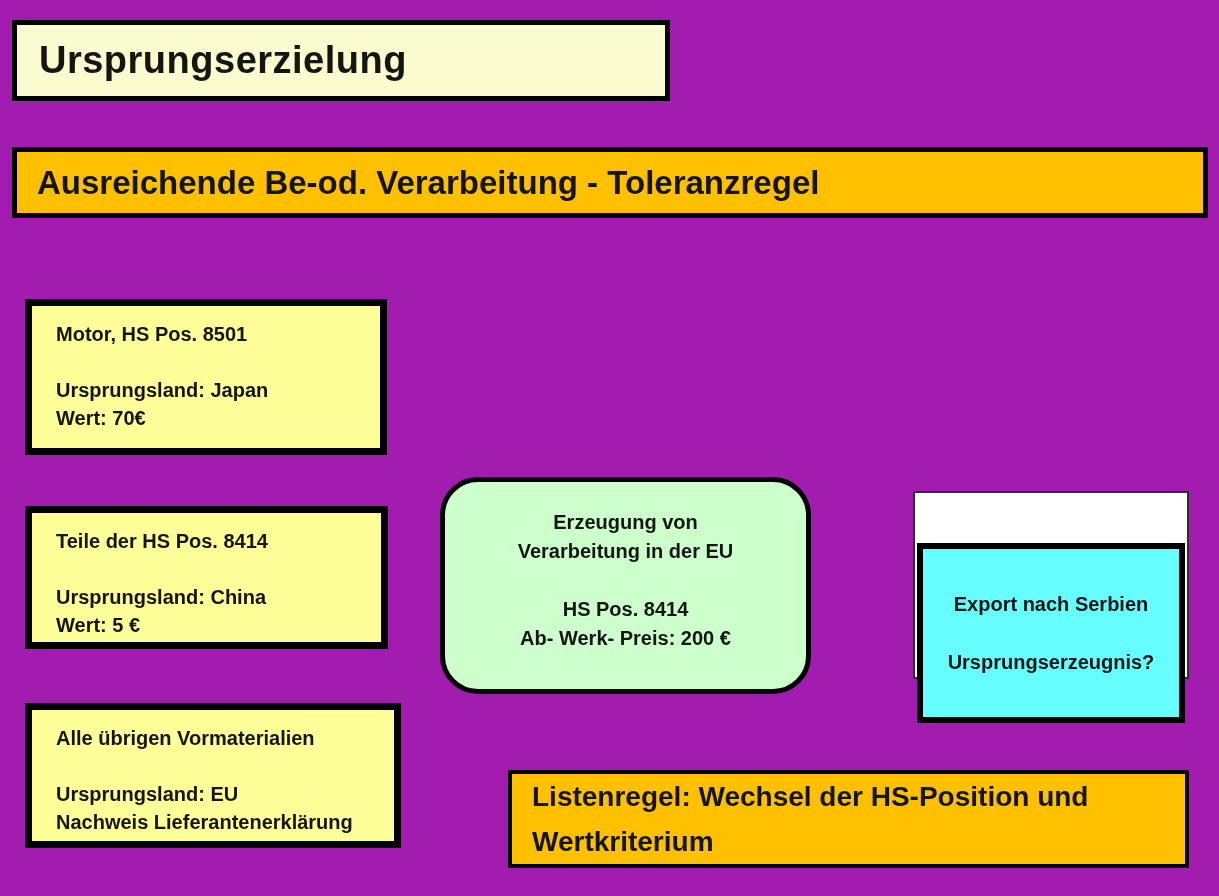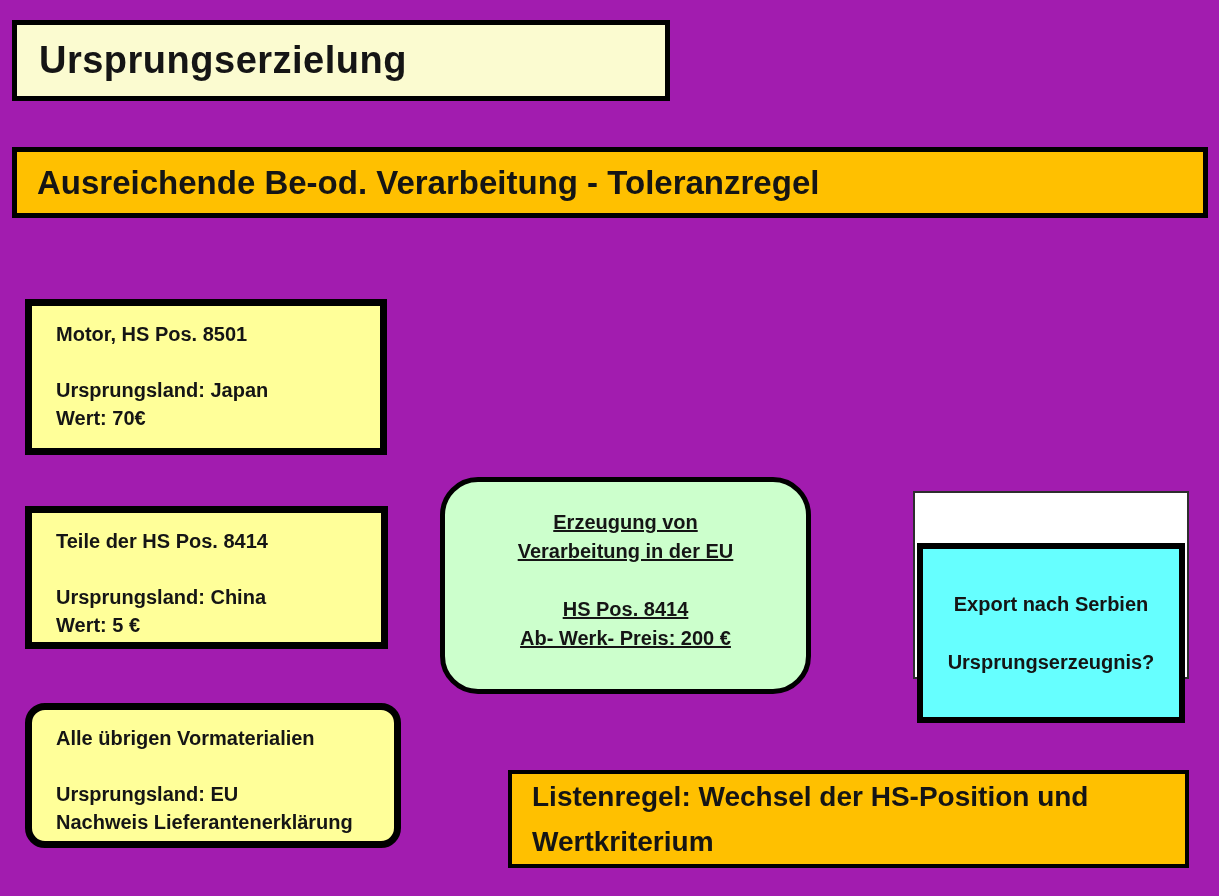--- a/index.html
+++ b/index.html
@@ -24,26 +24,26 @@
     font-size:33px;
   }
 
   .mat-box {
     background:#FFFF99; border:7px solid #000;
     padding:14px 0 0 24px; font-size:20px;
   }
   .bline { line-height:28px; min-height:28px; white-space:nowrap; }
   .mat-0 { left:25px; top:299px; width:362px; height:156px; }
   .mat-1 { left:25px; top:506px; width:363px; height:143px; }
-  .mat-2 { left:25px; top:703px; width:376px; height:145px;border-radius:20px; }
+  .mat-2 { left:25px; top:703px; width:376px; height:145px; }
 
   .process-box {
     left:440px; top:477px; width:371px; height:217px;
     background:#CCFFCC; border:5px solid #000; border-radius:38px;
-    text-align:center; padding-top:26px; font-size:20px;text-decoration:underline;
+    text-align:center; padding-top:26px; font-size:20px;
   }
   .process-box .bline { line-height:29px; min-height:29px; }
 
   .export-box {
     left:913px; top:491px; width:276px; height:188px;
     border:2px solid #2e2e2e; background:#ffffff; padding:2px;
   }
   .export-inner {
     width:100%; height:100%; box-sizing:border-box;
     background:#66FFFF; border:6px solid #000;

